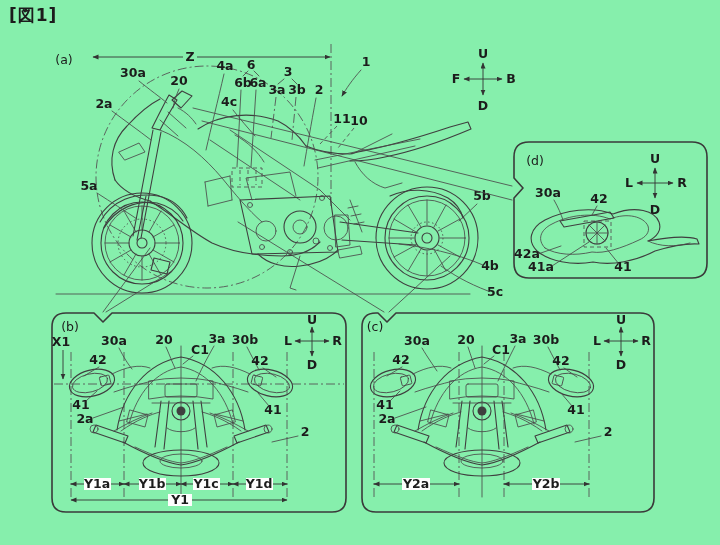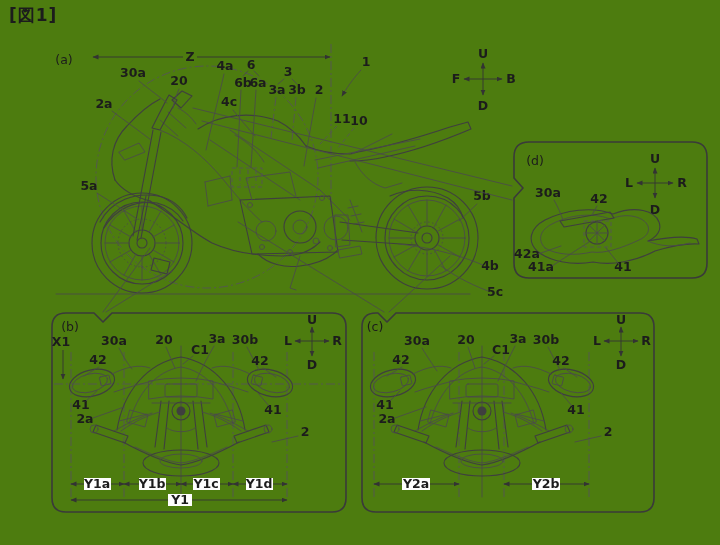--- a/index.html
+++ b/index.html
@@ -1,16 +1,16 @@
 <!DOCTYPE html>
 <html><head>
 <meta charset="utf-8">
 <style>
   html,body{margin:0;padding:0;background:#ffffff;}
-  .page{position:relative;width:720px;height:545px;background:#4d7c0f;overflow:hidden;
+  .page{position:relative;width:720px;height:545px;background:#86efac;overflow:hidden;
         font-family:"DejaVu Sans",sans-serif;}
   .fig-title{position:absolute;left:9px;top:4px;font-size:17px;font-weight:700;color:#1c1c1c;letter-spacing:1px;}
   svg text{font-family:"DejaVu Sans",sans-serif;font-weight:700;fill:#1c1c1c;}
   svg text.viewletter{font-weight:400;font-size:12.5px;}
   .ln{stroke:#3f3f3f;fill:none;stroke-width:1.1;stroke-linecap:round;stroke-linejoin:round;}
   .thin{stroke:#4a4a4a;fill:none;stroke-width:0.85;stroke-linecap:round;}
   .dashdot{stroke:#555;fill:none;stroke-width:0.9;stroke-dasharray:9 3 2 3;}
   .dash{stroke:#555;fill:none;stroke-width:0.9;stroke-dasharray:4 3;}
   .dotted{stroke:#4a4a4a;fill:none;stroke-width:0.9;stroke-dasharray:1.5 2.5;}
   .box{stroke:#3a3a3a;fill:none;stroke-width:1.6;stroke-linejoin:round;}

